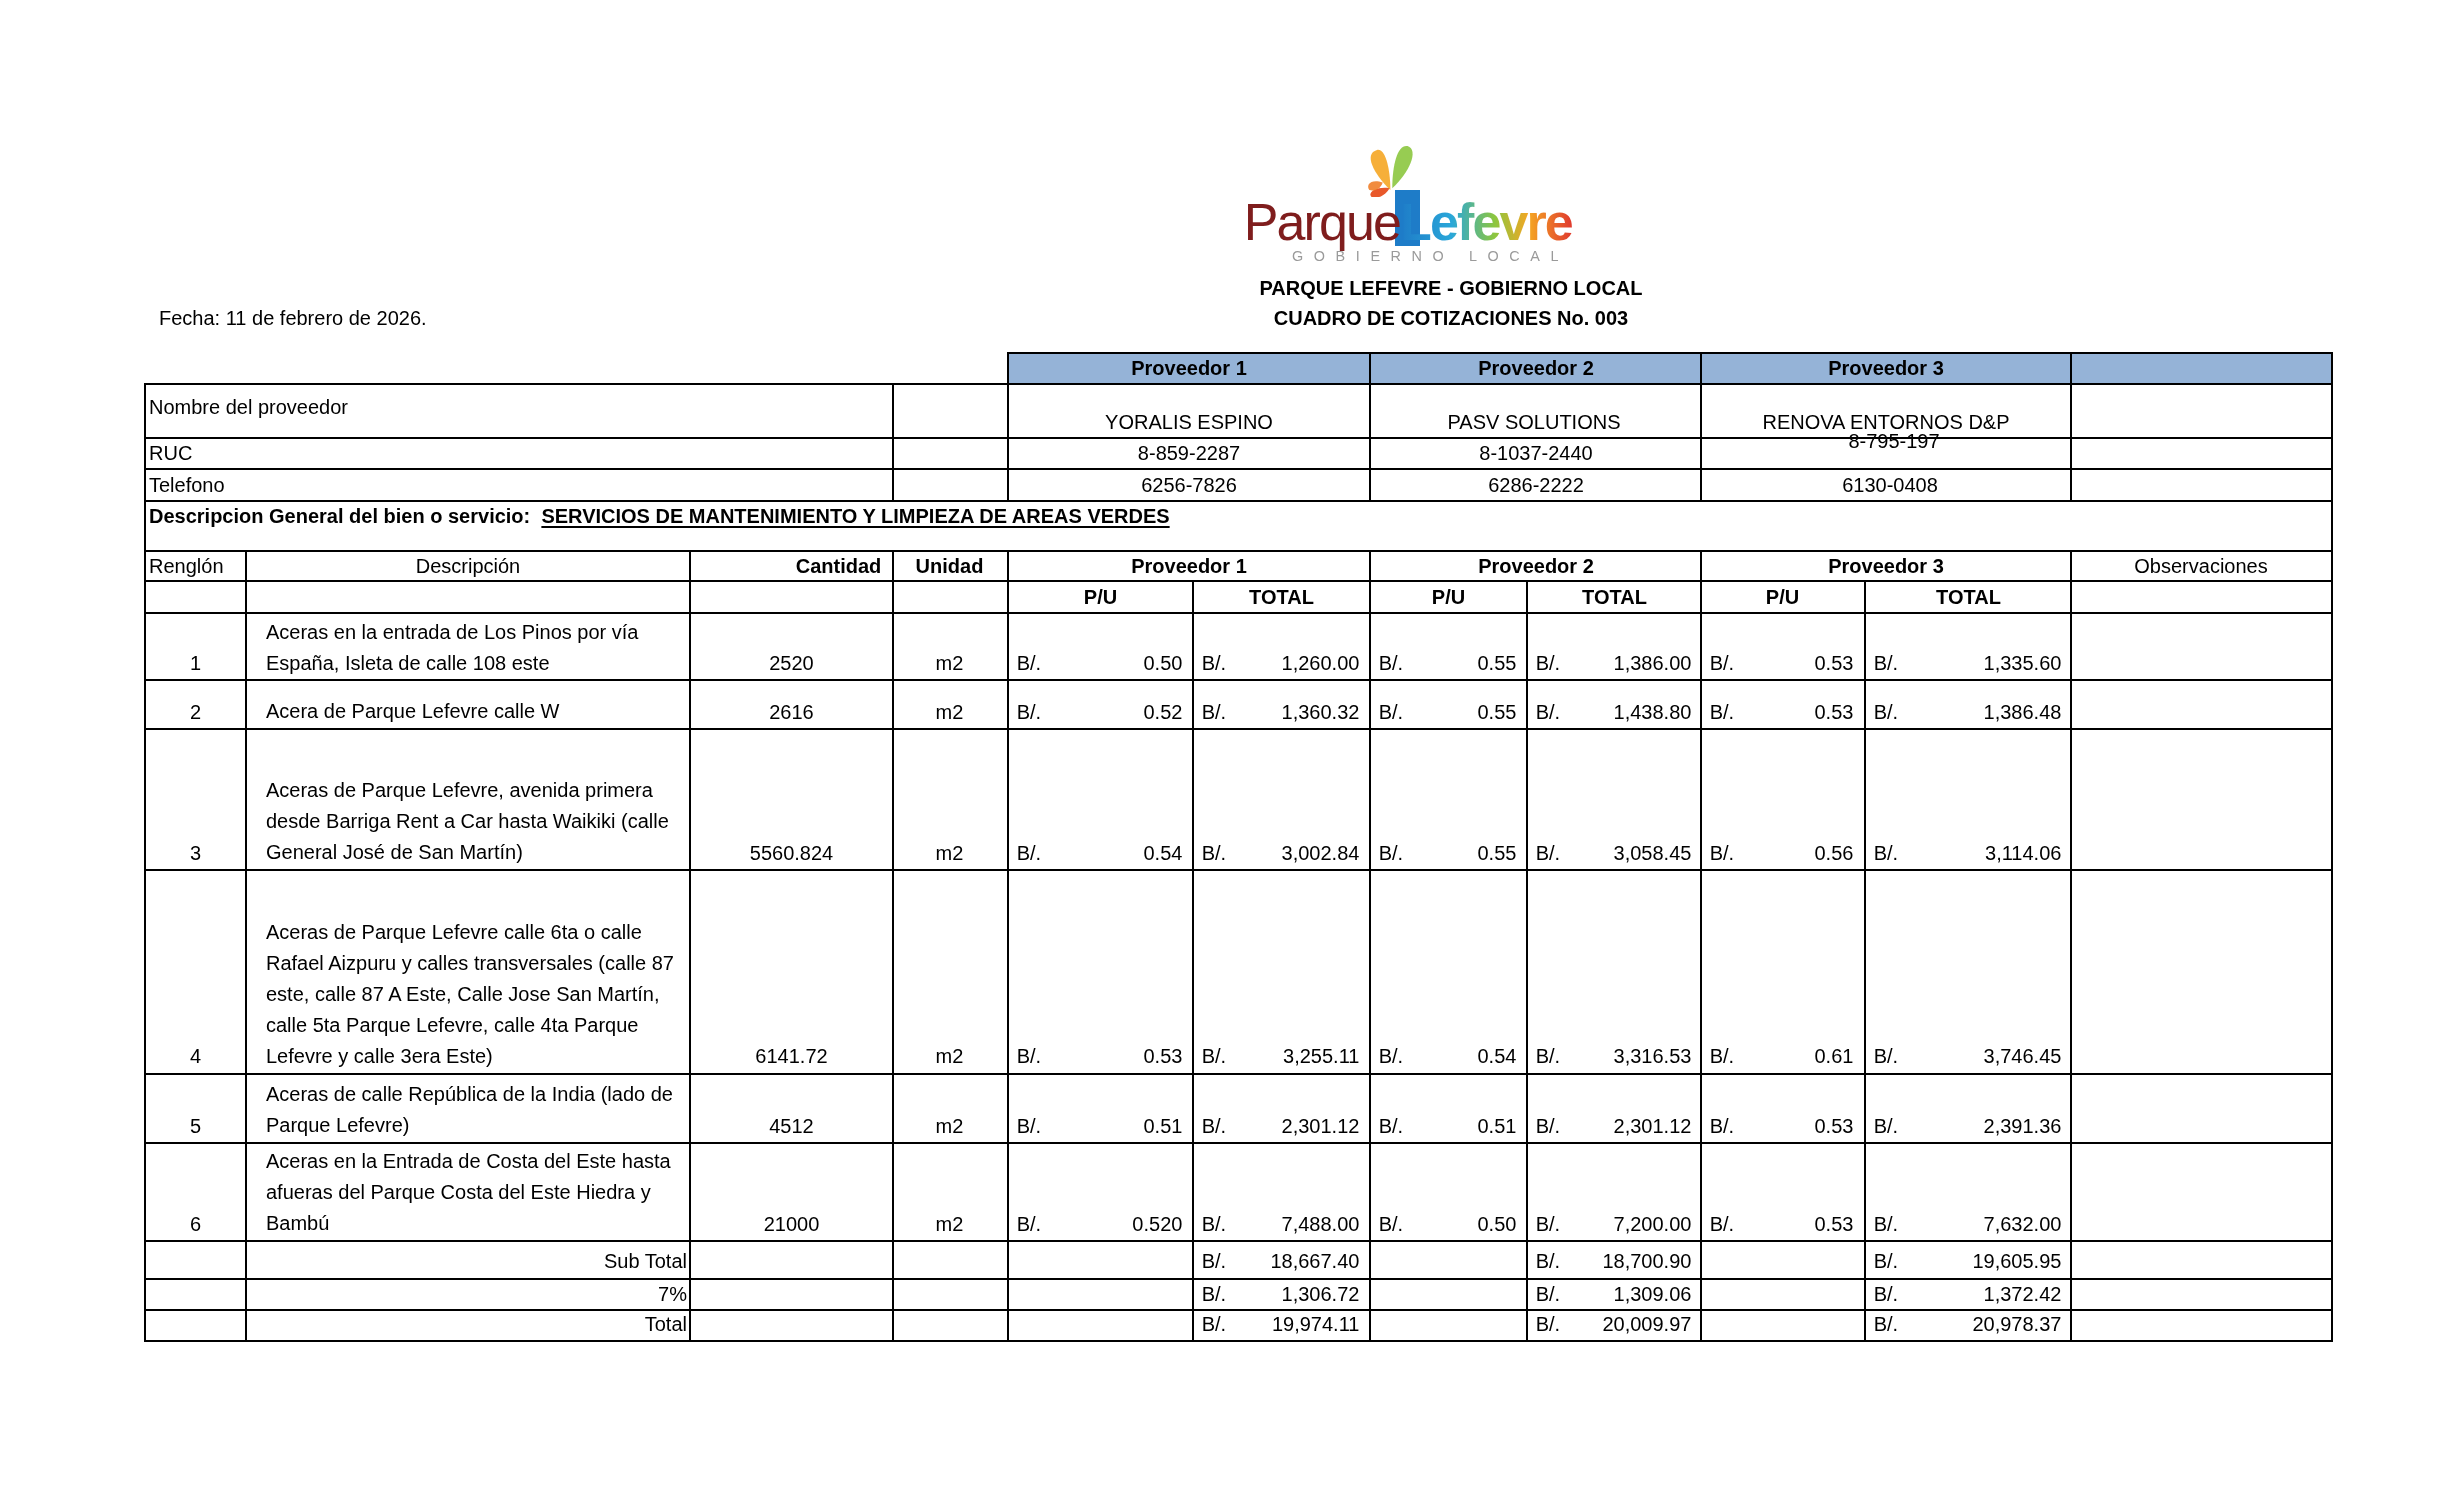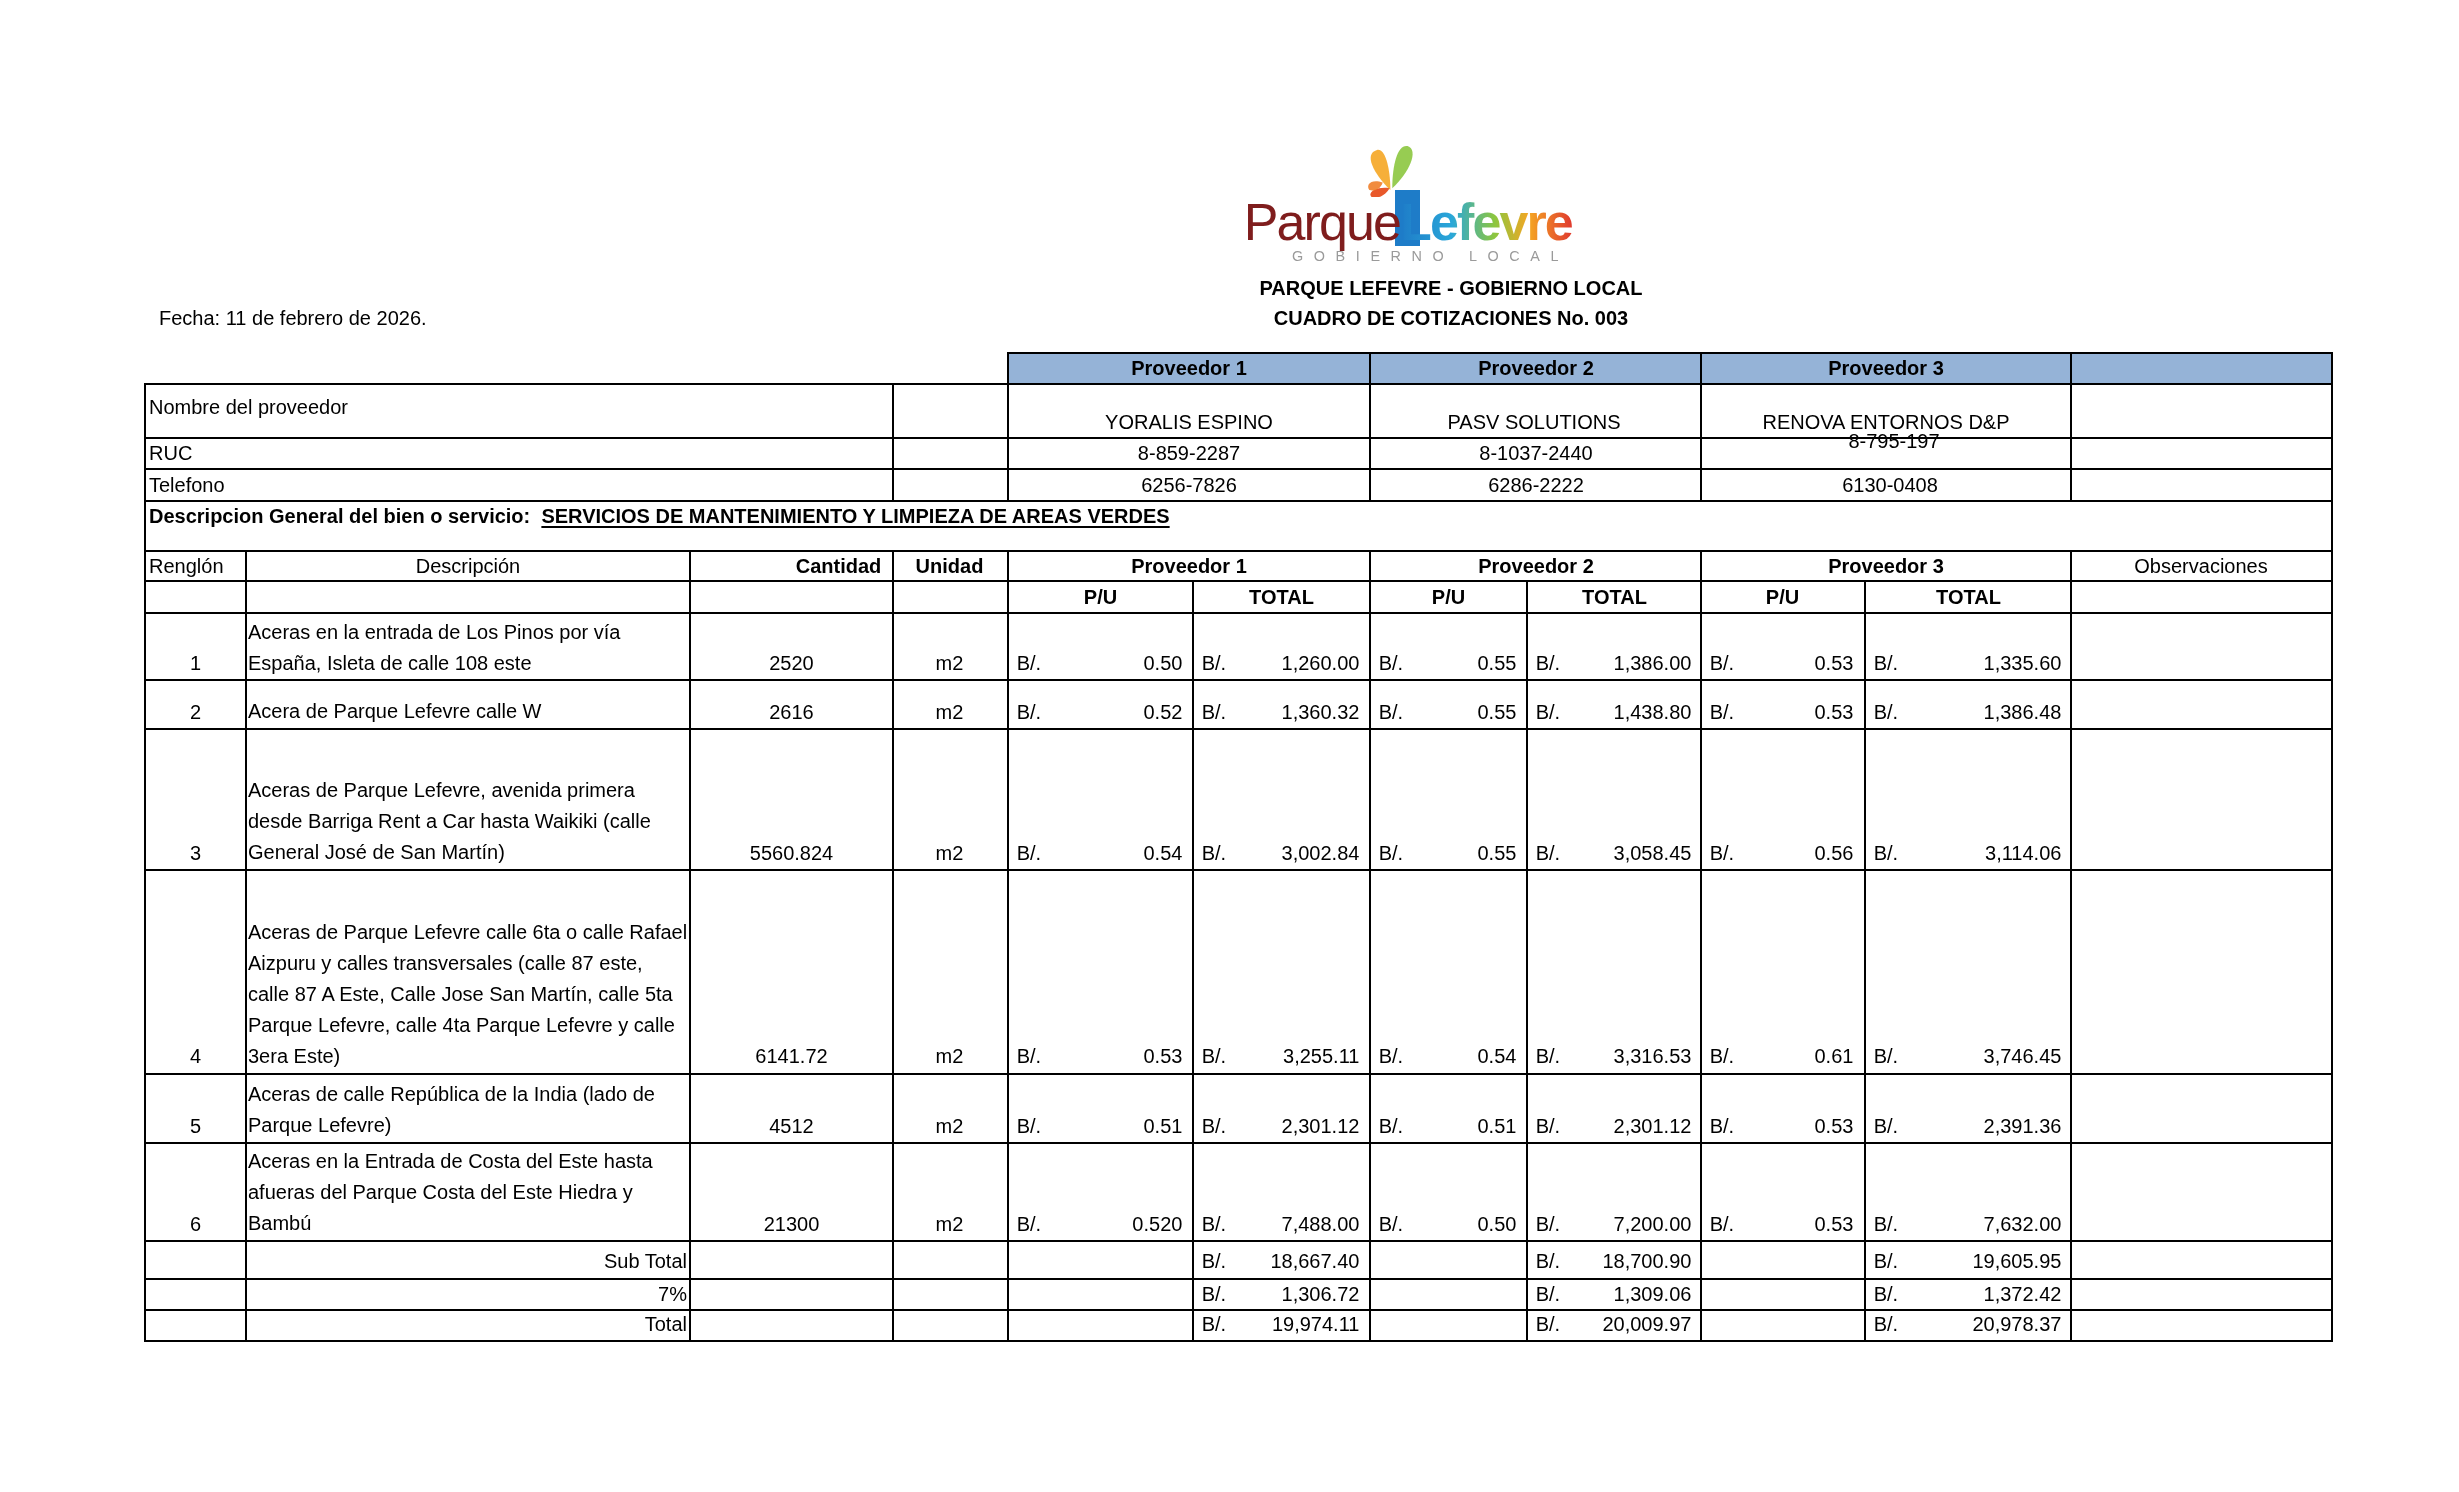--- a/index.html
+++ b/index.html
@@ -18,21 +18,21 @@
 
   
   .cell { position:absolute; box-sizing:border-box; font-size:20px; line-height:31px; white-space:nowrap; overflow:hidden; }
   .hline { position:absolute; height:1.9px; background:#000; }
   .vline { position:absolute; width:1.9px; background:#000; }
   .blue { position:absolute; background:#95B3D7; }
   .bold { font-weight:700; }
   .center { text-align:center; }
   .right { text-align:right; }
   .bottom { display:flex; align-items:flex-end; }
-  .desc { white-space:normal; line-height:31px; padding-left:1px; }
+  .desc { white-space:normal; line-height:31px; padding-left:19px; }
   .money { position:absolute; box-sizing:border-box; font-size:20px; line-height:31px; }
   .money .cur { position:absolute; left:7.7px; bottom:0; }
   .money .val { position:absolute; right:9.6px; bottom:0; }
   u { text-underline-offset:2.9px; }
 </style>
 </head>
 <body>
 
 <div class="logo">
   <svg class="butterfly" viewBox="0 0 70 55">
@@ -297,21 +297,21 @@
       <span class="cur">B/.</span>
       <span class="val">2,391.36</span>
     </div>
 </div>
 
 <div>
   <div class="cell center" style="left:146px; top:1209px; width:99px;">6</div>
   <div class="cell desc bottom" style="left:247px; top:1144px; width:442px; height:95px;">
       <span>Aceras en la Entrada de Costa del Este hasta afueras del Parque Costa del Este Hiedra y Bambú</span>
     </div>
-  <div class="cell center" style="left:691px; top:1209px; width:201px;">21300</div>
+  <div class="cell center" style="left:691px; top:1209px; width:201px;">21000</div>
   <div class="cell center" style="left:893px; top:1209px; width:113px;">m2</div>
   <div class="money" style="left:1009px; top:1209px; width:183px; height:31px;">
       <span class="cur">B/.</span>
       <span class="val">0.520</span>
     </div>
   <div class="money" style="left:1194px; top:1209px; width:175px; height:31px;">
       <span class="cur">B/.</span>
       <span class="val">7,488.00</span>
     </div>
   <div class="money" style="left:1371px; top:1209px; width:155px; height:31px;">

